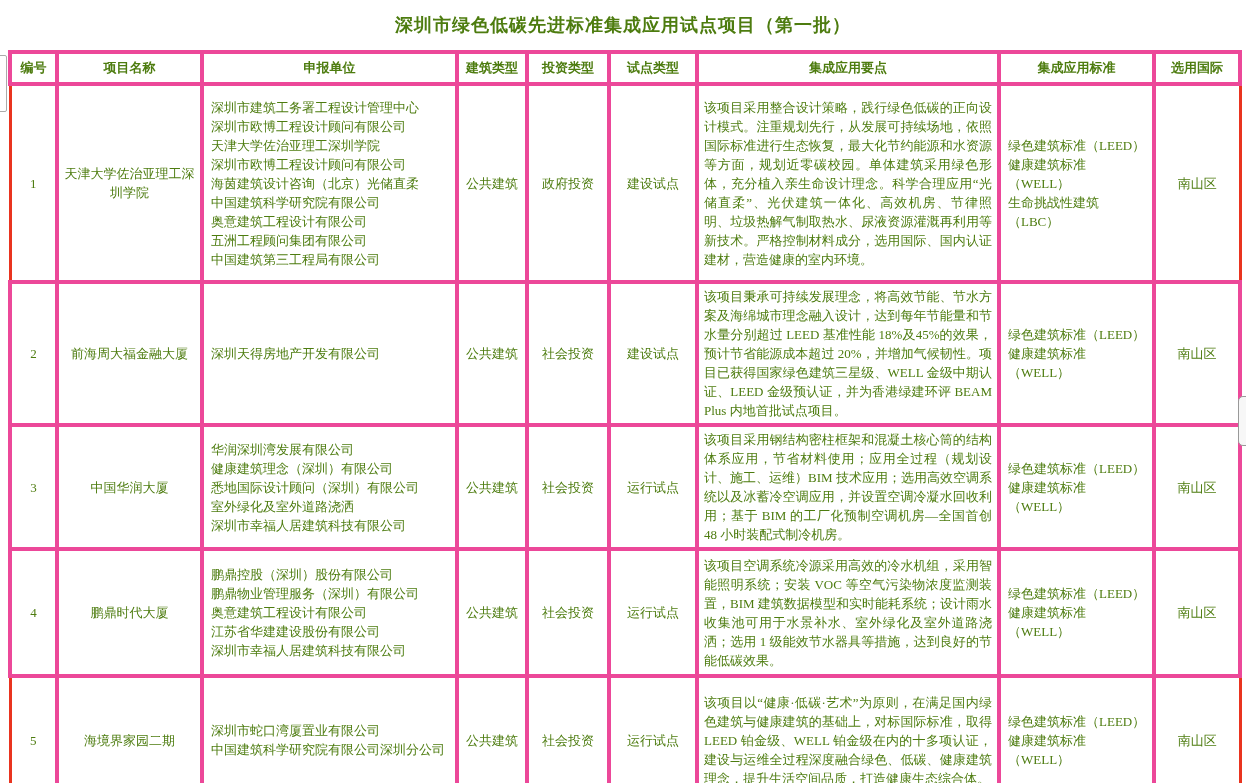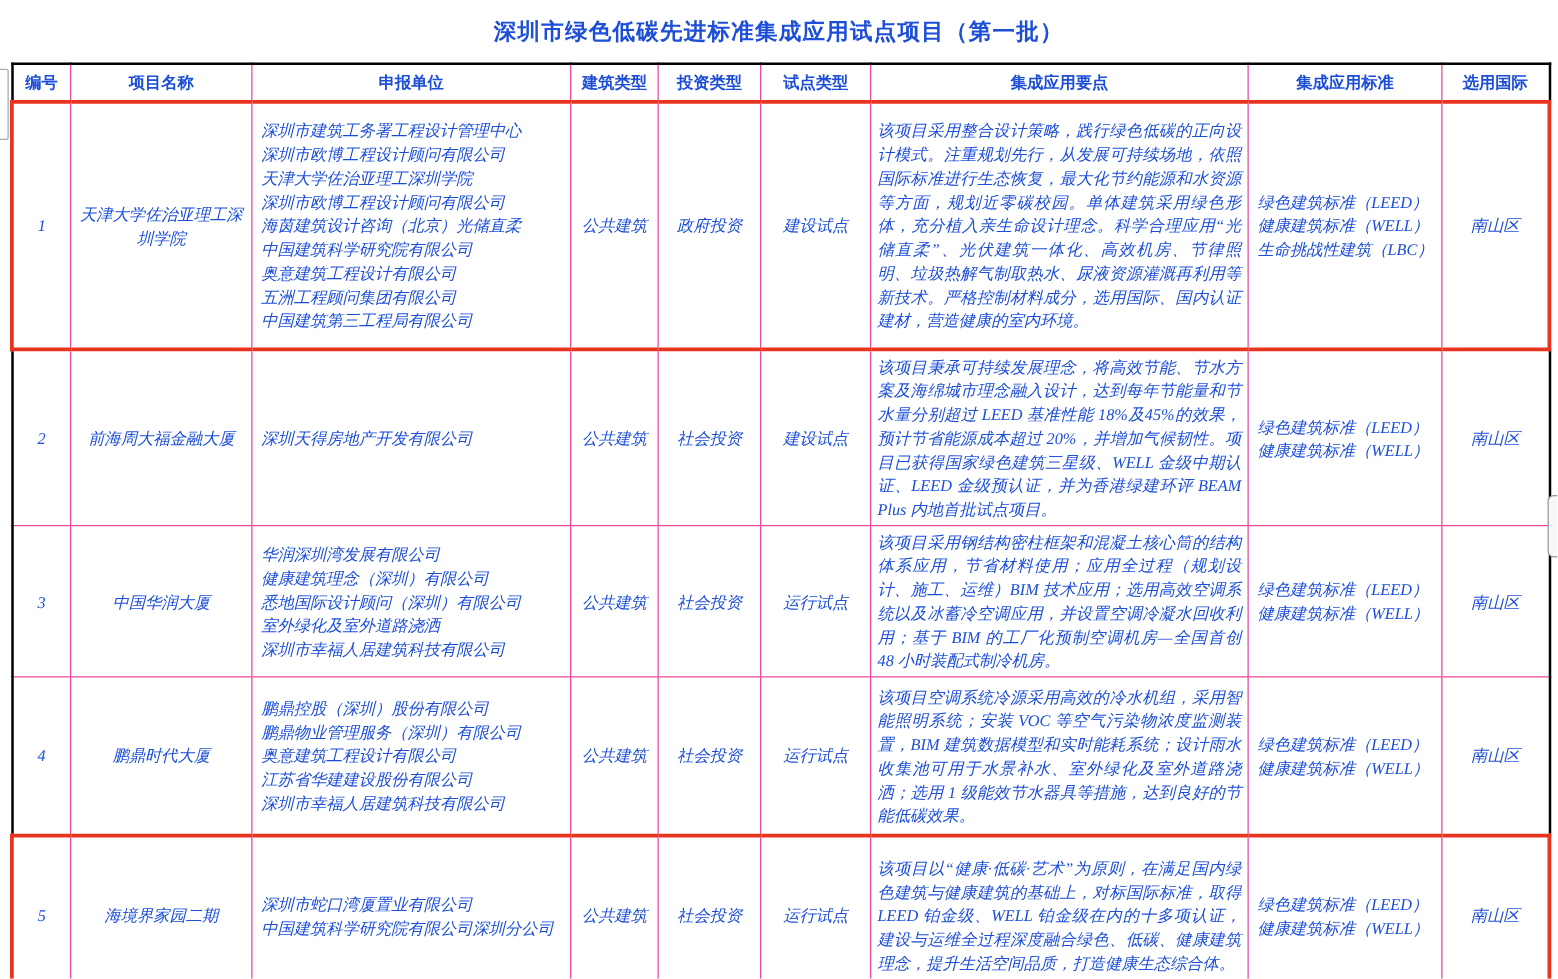--- a/index.html
+++ b/index.html
@@ -1,38 +1,37 @@
 <!DOCTYPE html>
 <html lang="zh" style="--hl: #e9341f;"><head>
 <meta charset="utf-8">
 <style>
   html,body{margin:0;padding:0;background:#ffffff;}
   .page{
     position:relative;width:1246px;height:783px;overflow:hidden;
-    background:#ffffff;color:#1d4ed8;
+    background:#ffffff;color:#4d7c0f;
     font-family:"Liberation Serif","DejaVu Serif",serif;
   }
   .title{
     position:absolute;top:13px;left:0;width:100%;
     text-align:center;font-size:18px;font-weight:bold;letter-spacing:1px;
   }
   .tablewrap{position:absolute;top:50px;left:8px;}
   table{
     border-collapse:collapse;table-layout:fixed;width:1230px;
     border:2px solid #000;
   }
-  th,td{border:1px solid #ec4899;overflow:hidden;}
+  th,td{border:4px solid #ec4899;overflow:hidden;}
   th{
     height:28px;font-size:13px;font-weight:bold;text-align:center;
     padding:0 2px;vertical-align:middle;
   }
   td{
     font-size:13px;line-height:19px;vertical-align:middle;
     padding:2px 4px;
-    font-style:italic;
   }
   .c-center{text-align:center;}
   .c-left{text-align:left;padding-left:7px;}
   .c-justify{text-align:justify;text-justify:inter-ideograph;padding:3px 5px;}
   .list div{text-align:left;}
   tr.highlight td{border-top:3px solid var(--hl,#e9341f);border-bottom:3px solid var(--hl,#e9341f);}
   tr.highlight td:first-child{border-left:3px solid var(--hl,#e9341f);}
   tr.highlight td:last-child{border-right:3px solid var(--hl,#e9341f);}
   .left-frag{
     position:absolute;left:-5px;top:55px;width:10px;height:55px;

